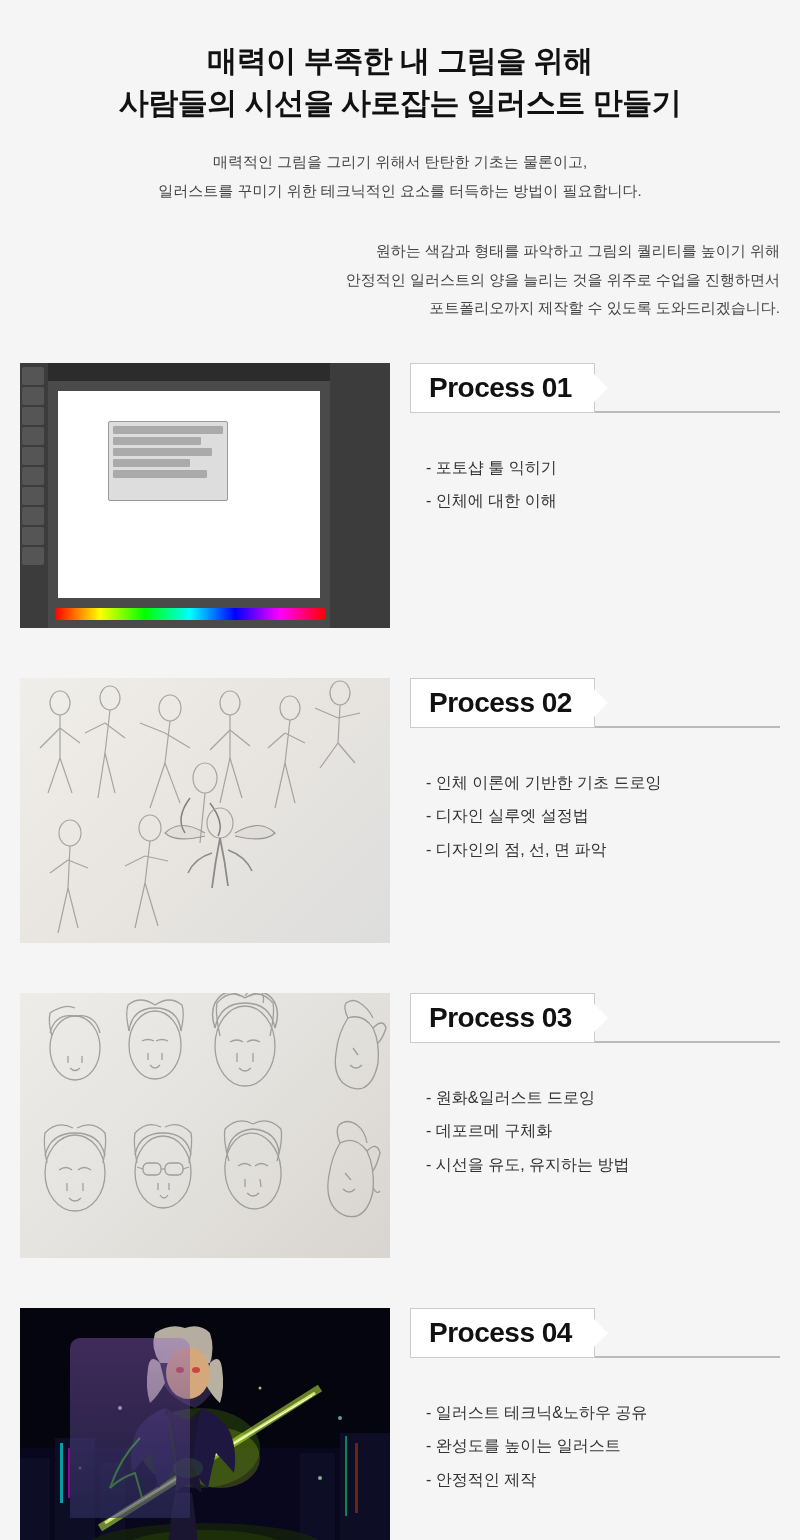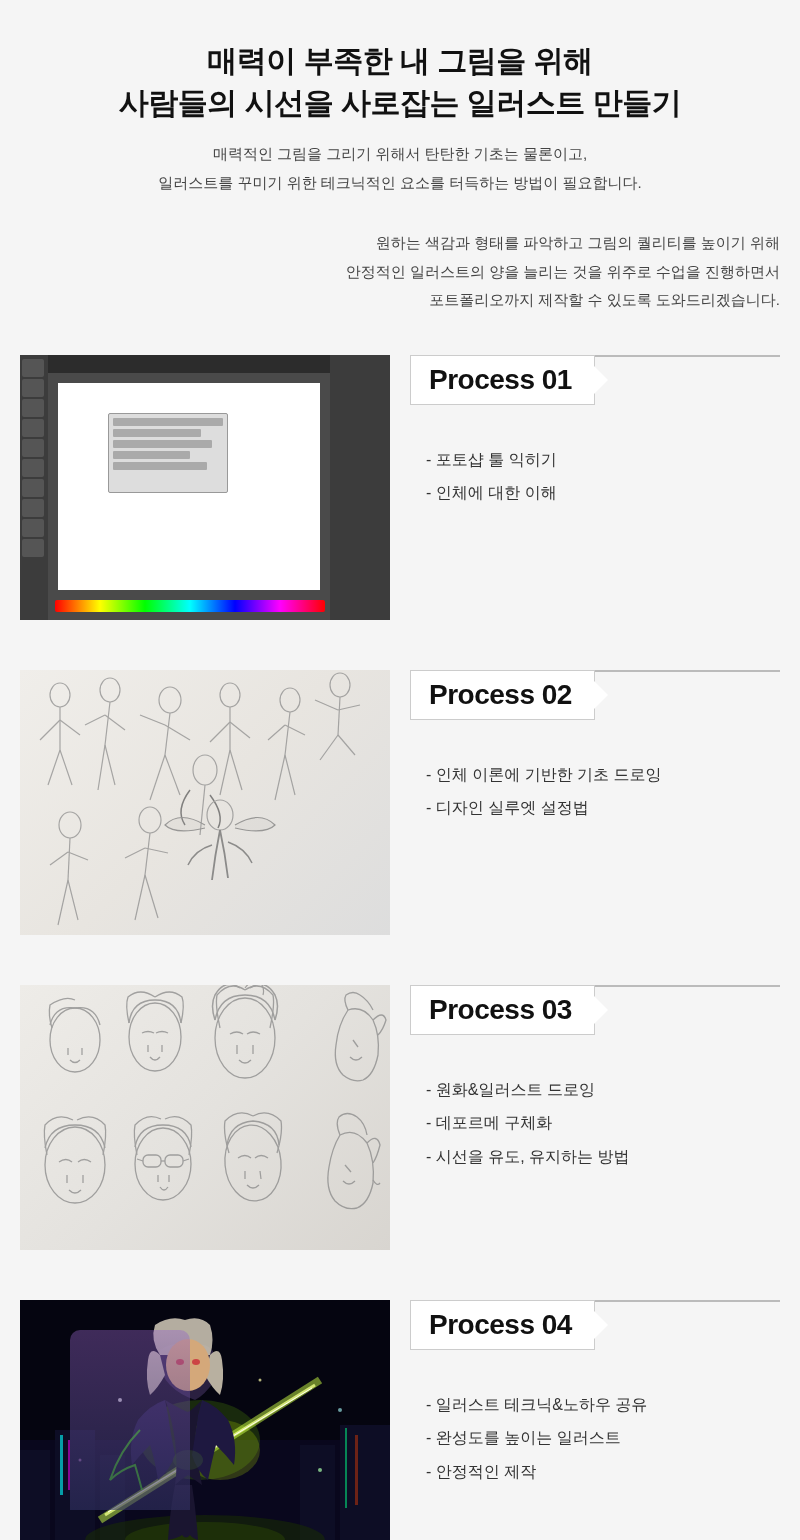--- a/index.html
+++ b/index.html
@@ -21,21 +21,21 @@
     .header-section {
       text-align: center;
       margin-bottom: 30px;
     }
 
     .main-title {
       font-size: 30px;
       font-weight: 800;
       line-height: 1.4;
       color: #111;
-      margin-bottom: 16px;
+      margin-bottom: 24px;
       letter-spacing: -0.5px;
     }
 
     .sub-desc {
       font-size: 15px;
       line-height: 1.9;
       color: #444;
       margin-bottom: 32px;
     }
 
@@ -243,21 +243,21 @@
 
     .process-list li {
       font-size: 16px;
       line-height: 2.1;
       color: #333;
     }
 
     
     .title-row {
       display: flex;
-      align-items: flex-start;
+      align-items: flex-end;
       margin-bottom: 22px;
     }
 
     .title-line {
       flex: 1;
       height: 2px;
       background: #bbb;
       margin-left: 0;
     }
 
@@ -440,20 +440,21 @@
     <div class="process-content">
       <div class="title-row">
         <div class="process-title-wrapper">
           <span class="process-title">Process 02</span>
         </div>
         <div class="title-line"></div>
       </div>
       <ul class="process-list">
         <li>- 인체 이론에 기반한 기초 드로잉</li>
         <li>- 디자인 실루엣 설정법</li>
+        <li>- 디자인의 점, 선, 면 파악</li>
       </ul>
     </div>
   </div>
 
   <div class="process-section">
     <div class="process-image">
       <div class="img-face-sketch">
         <svg width="370" height="265" viewBox="0 0 370 265" style="position:absolute;top:0;left:0;">
           <g stroke="#888" stroke-width="1.3" fill="none" opacity="0.75">
 

